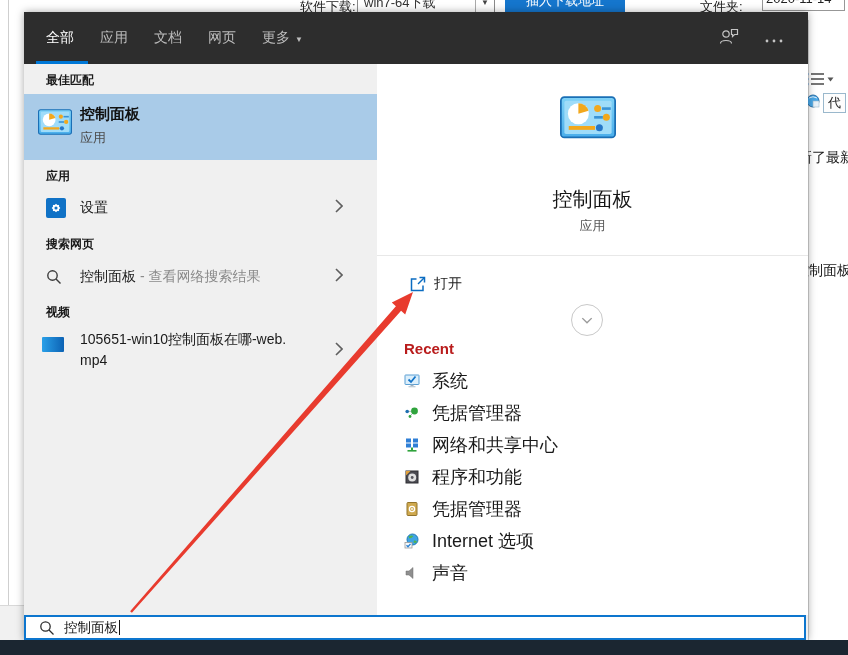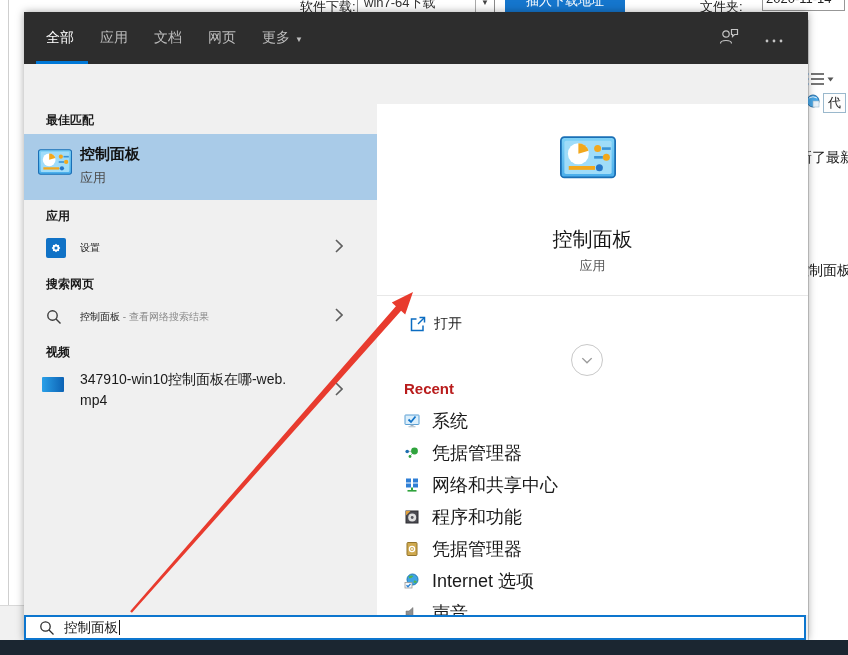--- a/index.html
+++ b/index.html
@@ -34,35 +34,35 @@
   #flyout{position:absolute;left:24px;top:12px;width:784px;height:628px;z-index:10;
           box-shadow:0 0 8px rgba(0,0,0,.35);background:#f0f0f0;}
   #fly-header{position:absolute;left:0;top:0;right:0;height:52px;background:#2d2d2d;}
   .tabs{position:absolute;left:22px;top:0;height:52px;display:flex;gap:26px;align-items:center;font-size:14px;}
   .tab{color:#bdbdbd;cursor:pointer;white-space:nowrap;}
   .tab.active{color:#fff;}
   .tab .dd{font-size:8px;margin-left:5px;color:#bdbdbd;}
   .tab-underline{position:absolute;left:12px;bottom:0;width:52px;height:3px;background:#0078d7;}
   .hdr-icons{position:absolute;right:24px;top:0;height:52px;display:flex;gap:24px;align-items:center;}
 
-  #fly-body{position:absolute;left:0;top:52px;right:0;bottom:25px;overflow:hidden;margin-top:40px;}
+  #fly-body{position:absolute;left:0;top:52px;right:0;bottom:25px;overflow:hidden;}
   #col-left{position:absolute;left:0;top:0;width:353px;height:100%;background:#f0f0f0;}
   #col-right{position:absolute;left:353px;top:0;right:0;height:100%;background:#ffffff;}
 
   .sec-h{position:absolute;left:22px;font-size:12px;font-weight:bold;color:#1a1a1a;}
   .row-chev{position:absolute;right:34px;top:50%;transform:translateY(-50%);}
   .lrow{position:absolute;left:0;right:0;cursor:pointer;}
 
   #best-item{top:30px;height:66px;background:#a9cbe8;}
   #best-item .t1{position:absolute;left:56px;top:11px;font-size:15px;font-weight:bold;color:#111;}
   #best-item .t2{position:absolute;left:56px;top:35px;font-size:13px;color:#4d4d4d;}
 
   .tile-blue{position:absolute;left:22px;top:50%;transform:translateY(-50%);width:20px;height:20px;
              background:#1072c6;border-radius:2px;display:flex;align-items:center;justify-content:center;}
-  .item-label{position:absolute;left:56px;top:50%;transform:translateY(-50%);font-size:10px;color:#1a1a1a;}
+  .item-label{position:absolute;left:56px;top:50%;transform:translateY(-50%);font-size:14px;color:#1a1a1a;}
   .gray{color:#8a8a8a;}
 
   .videothumb{position:absolute;left:18px;top:11px;width:22px;height:15px;border-radius:1px;
               background:linear-gradient(90deg,#2aa0e8,#0c62b4);}
   .video-text{position:absolute;left:56px;top:3px;width:212px;font-size:14px;line-height:21px;
               word-wrap:break-word;word-break:break-all;color:#1a1a1a;}
 
   
   #detail-title{position:absolute;left:0;right:0;top:122px;text-align:center;font-size:20px;color:#161616;}
   #detail-sub{position:absolute;left:0;right:0;top:153px;text-align:center;font-size:13px;color:#5a5a5a;}
@@ -238,21 +238,21 @@
             <svg width="8" height="14" viewBox="0 0 8 14">
                 <path d="M1 1 L7 7 L1 13" stroke="#5f5f5f" stroke-width="1.6" fill="none"></path>
               </svg>
           </span>
         </div>
 
         <div class="sec-h" style="top:240px">视频</div>
 
         <div class="lrow" style="top:262px;height:50px">
           <span class="videothumb"></span>
-          <span class="video-text">347910-win10控制面板在哪-web.mp4</span>
+          <span class="video-text">105651-win10控制面板在哪-web.mp4</span>
           <span class="row-chev">
             <svg width="8" height="14" viewBox="0 0 8 14">
                 <path d="M1 1 L7 7 L1 13" stroke="#5f5f5f" stroke-width="1.6" fill="none"></path>
               </svg>
           </span>
         </div>
       </div>
 
       <div id="col-right">
         <span class="abs" style="left:183px;top:32px">

